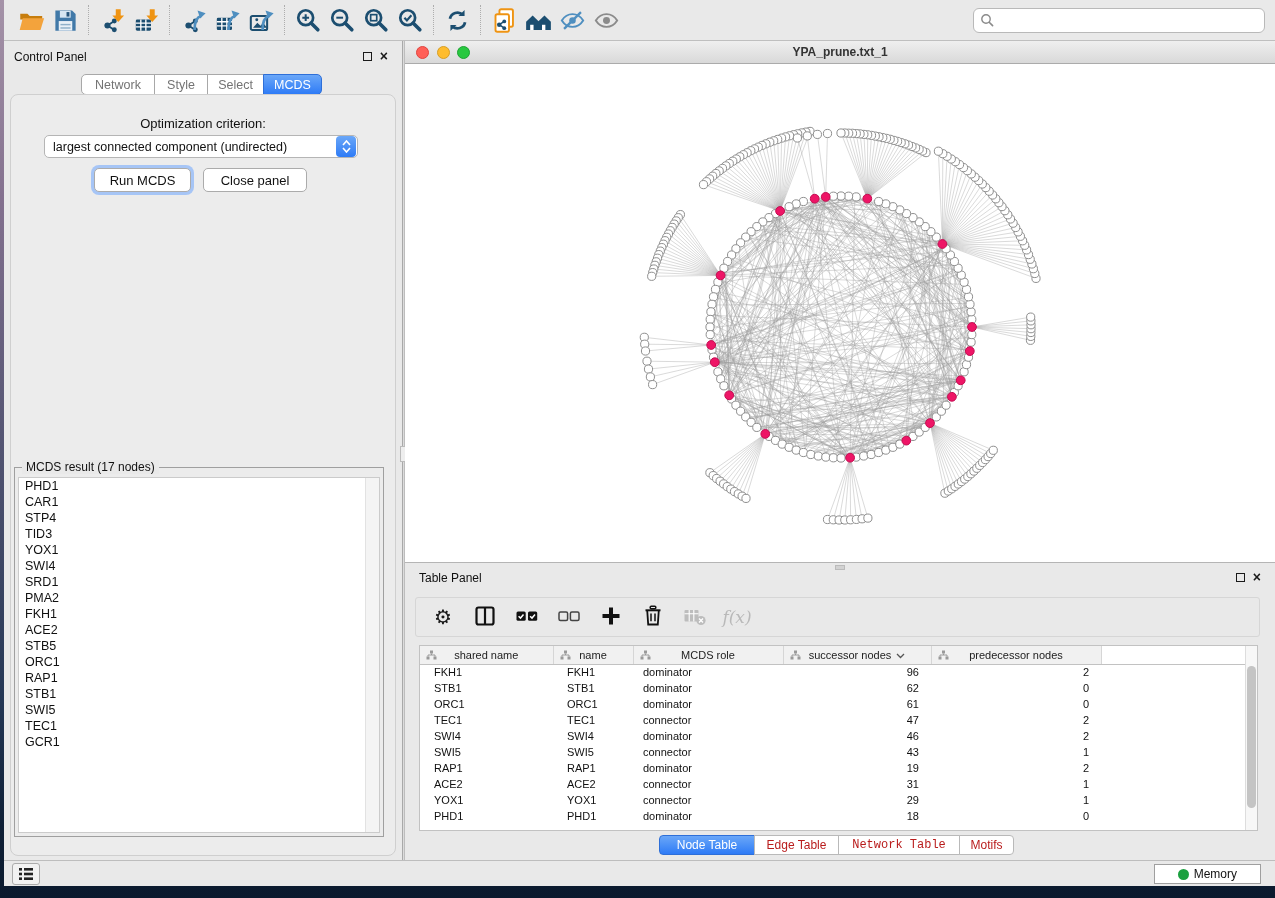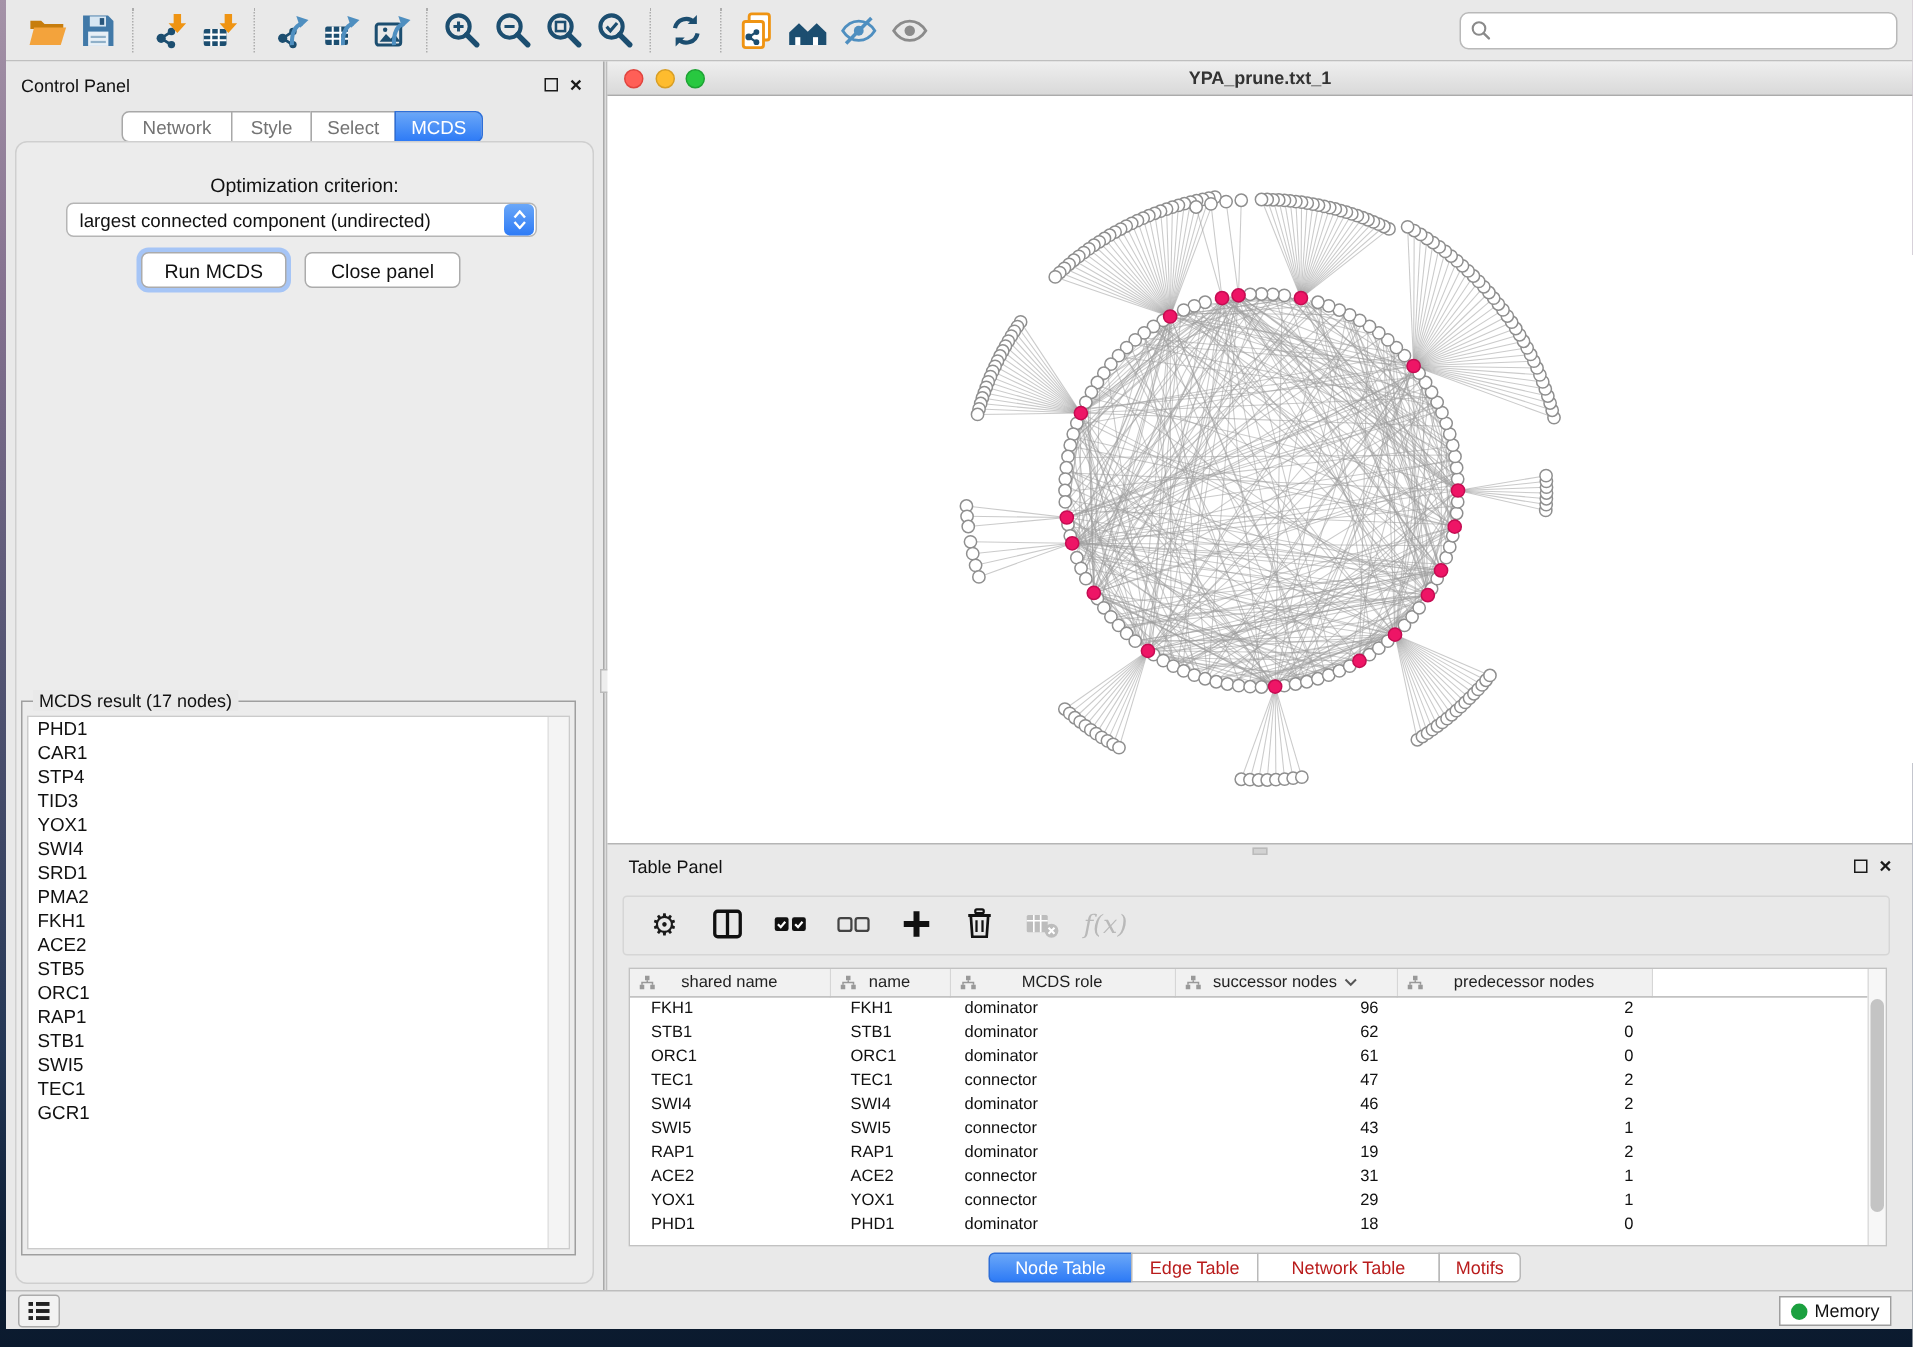--- a/index.html
+++ b/index.html
@@ -101,21 +101,21 @@
   .b-tab { border:1px solid #b9b9b9; background:#fff; font-size:12px; color:#b91c1c; display:flex; align-items:center; justify-content:center; margin-left:-1px; cursor:pointer; }
   .b-tab:first-child { border-radius:4px 0 0 4px; margin-left:0; }
   .b-tab:last-child { border-radius:0 4px 4px 0; }
   .b-tab.active { background:linear-gradient(180deg,#6aa7f8,#2e7bf6); color:#fff; border-color:#2e6fd8; }
 
   
   .statusbar { position:absolute; left:0; top:860px; width:100%; height:26px; background:#e9e9e9; border-top:1px solid #bdbdbd; }
   .sb-left-btn { position:absolute; left:8px; top:2px; width:28px; height:22px; background:#f2f2f2; border:1px solid #ababab; border-radius:3px;
     display:flex; align-items:center; justify-content:center; cursor:pointer; }
   .memory-btn { position:absolute; right:14px; top:3px; height:20px; background:#fff; border:1px solid #9f9f9f;
-    display:flex; align-items:center; gap:5px; padding:0 7px; font-size:12px; color:#111; cursor:pointer; }
+    display:flex; align-items:center; gap:5px; padding:0 23px; font-size:12px; color:#111; cursor:pointer; }
   .mem-dot { width:11px; height:11px; border-radius:50%; }
 </style>
 </head>
 <body>
 
 <div class="app">
 
   <div class="toolbar" id="main-toolbar">
       <button class="tb-btn">
         <span>
@@ -1335,21 +1335,21 @@
               </tbody>
           </table>
           <div class="tbl-scroll">
             <div class="tbl-thumb"></div>
           </div>
         </div>
 
         <div class="bottom-tabs" id="bottom-tabs">
             <div class="b-tab active" style="width: 96px;">Node Table</div>
             <div class="b-tab" style="width: 85px;">Edge Table</div>
-            <div class="b-tab" style="width: 122px;">Network Table</div>
+            <div class="b-tab" style="width: 122px; font-family: Liberation Mono, monospace;">Network Table</div>
             <div class="b-tab" style="width: 55px;">Motifs</div>
           </div>
       </div>
     </div>
   </div>
 
   <div class="statusbar">
     <span class="sb-left-btn">
       <svg width="16" height="14" viewBox="0 0 16 14">
           <g fill="#222">

